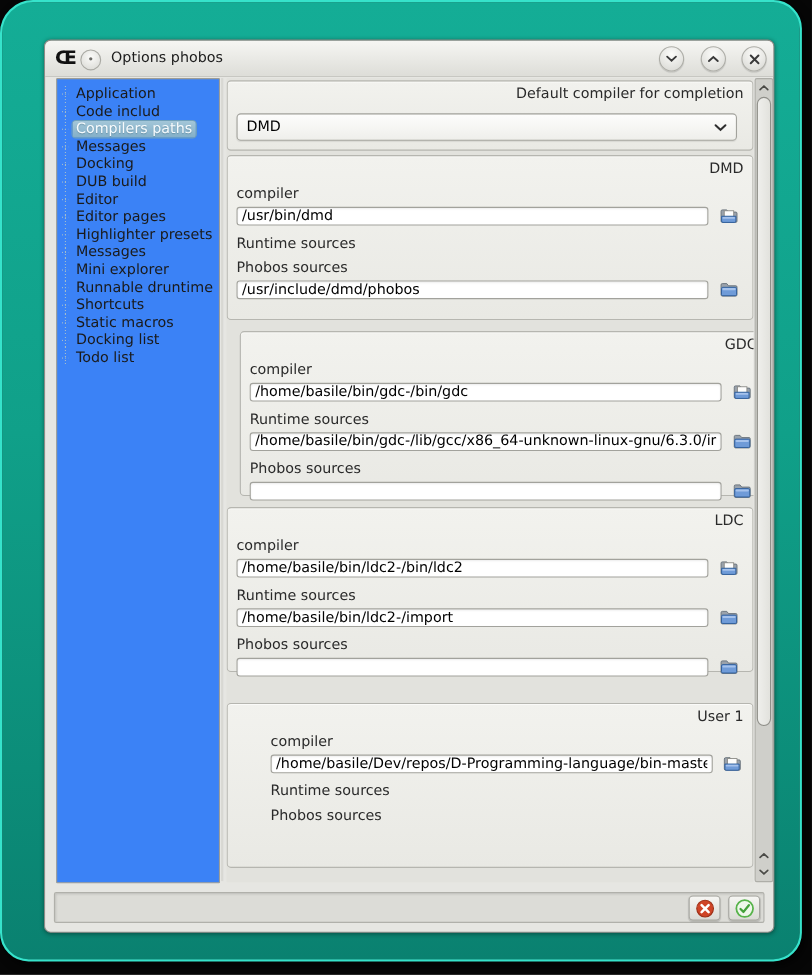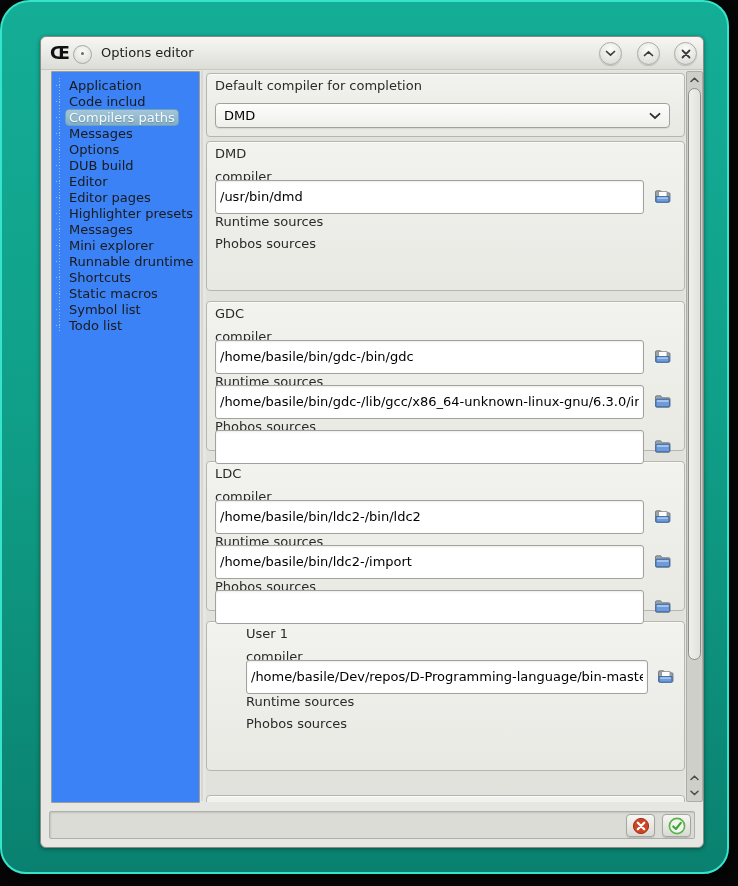--- a/index.html
+++ b/index.html
@@ -35,24 +35,24 @@
        background-image:repeating-linear-gradient(to right,#a3bccc 0 1px,transparent 1px 3px);}
   .tree-label{font-size:13px;color:#1a1a1a;line-height:15px;padding:0 3px;border:1px solid transparent;border-radius:4px;}
   .tree-label.selected{background:linear-gradient(#a3c6d8,#83afc8);border-color:#6f9fba;color:#f7fbfd;
        text-shadow:0 1px 1px rgba(40,80,100,.35);}
   
   .splitter{position:absolute;left:160px;top:34px;width:2px;height:730px;background:#d8d8d3;}
   
   .viewport{position:absolute;left:165px;top:34px;width:479px;height:731px;overflow:hidden;background:#e2e2dd;}
   .groupbox{box-sizing:border-box;width:479px;border:1px solid #b6b6b0;border-radius:4px;
             background:linear-gradient(#f2f2ee,#e9e9e4);padding:3px 8px 0 8px;box-shadow:inset 0 1px 0 #fbfbf9;}
-  .group-title{text-align:left;font-size:13px;color:#2a2a2a;height:17px;line-height:17px;}
+  .group-title{text-align:right;font-size:13px;color:#2a2a2a;height:17px;line-height:17px;}
   .field-label{font-size:13px;color:#2a2a2a;height:15px;line-height:15px;margin-top:7px;}
   .field-row{display:flex;align-items:center;margin-top:2px;height:21px;}
-  .path-input{box-sizing:border-box;width:429px;height:34px;border:1px solid #a2a29c;border-radius:3px;
+  .path-input{box-sizing:border-box;width:429px;height:17px;border:1px solid #a2a29c;border-radius:3px;
               background:#fff;font-family:"DejaVu Sans","Liberation Sans",sans-serif;font-size:13px;
               color:#000;padding:0 4px;box-shadow:inset 0 1px 2px rgba(0,0,0,.08);}
   .icon-btn{margin-left:7px;width:22px;height:21px;border:none;background:transparent;padding:1px;
             display:flex;align-items:center;justify-content:center;cursor:default;}
   .combo{box-sizing:border-box;margin-top:9px;width:455px;height:25px;border:1px solid #a2a29c;border-radius:4px;
          background:linear-gradient(#fdfdfc,#efefeb);display:flex;align-items:center;padding:0 8px;
          font-size:13px;color:#000;justify-content:space-between;box-shadow:0 1px 1px rgba(0,0,0,.08);}
   
   .vscroll{position:absolute;left:645px;top:34px;width:17px;height:731px;background:#cfcfca;
            border:1px solid #aeaea8;border-radius:2px;box-sizing:border-box;}
@@ -75,21 +75,21 @@
 <div class="stage">
   <div class="frame"></div>
 
   <div class="window">
 
     <div class="titlebar">
       <span class="app-icon">Œ</span>
       <span class="menu-circle">
           <i></i>
         </span>
-      <span class="win-title">Options editor</span>
+      <span class="win-title">Options phobos</span>
       <button class="win-btn shade">
         <svg width="11" height="7" viewBox="0 0 11 7">
             <path d="M1.5 1.5 L5.5 5.2 L9.5 1.5" fill="none" stroke="#3a3a3a" stroke-width="1.7" stroke-linecap="round"></path>
           </svg>
       </button>
       <button class="win-btn unshade">
         <svg width="11" height="7" viewBox="0 0 11 7">
             <path d="M1.5 5.5 L5.5 1.8 L9.5 5.5" fill="none" stroke="#3a3a3a" stroke-width="1.7" stroke-linecap="round"></path>
           </svg>
       </button>
@@ -113,21 +113,21 @@
           <div class="tree-row">
             <span class="tree-stub"></span>
             <span class="tree-label selected">Compilers paths</span>
           </div>
           <div class="tree-row">
             <span class="tree-stub"></span>
             <span class="tree-label">Messages</span>
           </div>
           <div class="tree-row">
             <span class="tree-stub"></span>
-            <span class="tree-label">Options</span>
+            <span class="tree-label">Docking</span>
           </div>
           <div class="tree-row">
             <span class="tree-stub"></span>
             <span class="tree-label">DUB build</span>
           </div>
           <div class="tree-row">
             <span class="tree-stub"></span>
             <span class="tree-label">Editor</span>
           </div>
           <div class="tree-row">
@@ -153,21 +153,21 @@
           <div class="tree-row">
             <span class="tree-stub"></span>
             <span class="tree-label">Shortcuts</span>
           </div>
           <div class="tree-row">
             <span class="tree-stub"></span>
             <span class="tree-label">Static macros</span>
           </div>
           <div class="tree-row">
             <span class="tree-stub"></span>
-            <span class="tree-label">Symbol list</span>
+            <span class="tree-label">Docking list</span>
           </div>
           <div class="tree-row">
             <span class="tree-stub"></span>
             <span class="tree-label">Todo list</span>
           </div>
         </div>
     </div>
     <div class="splitter"></div>
 
     <div class="viewport">
@@ -189,22 +189,32 @@
               <svg width="17" height="15" viewBox="0 0 17 15">
                 <path d="M1.5 3 q0-1.2 1.2-1.2 h4 l1.6 2 h6.6 q1.1 0 1.1 1.1 V12 q0 1.2-1.2 1.2 H2.7 q-1.2 0-1.2-1.2 Z" fill="#9aa2ab" stroke="#646e78" stroke-width="0.8"></path>
                 <rect x="4.4" y="2.6" width="8.6" height="8.2" fill="#fdfdfc" stroke="#8a8a85" stroke-width="0.8"></rect>
                 <path d="M2 7.6 H15 V12 q0 1.2-1.2 1.2 H3.2 q-1.2 0-1.2-1.2 Z" fill="#6f9bd8" stroke="#33619e" stroke-width="0.9"></path>
                 <rect x="2.8" y="8.2" width="11.4" height="1.7" rx="0.8" fill="#a5c2ec"></rect>
               </svg>
             </button>
           </div>
           <div class="field-label">Runtime sources</div>
           <div class="field-label">Phobos sources</div>
-        </div>
-        <div class="groupbox" style="margin-top: 10px; margin-left: 0px; height: 150px;">
+          <div class="field-row">
+            <input class="path-input" type="text" value="/usr/include/dmd/phobos" style="">
+            <button class="icon-btn">
+              <svg width="17" height="15" viewBox="0 0 17 15">
+                <path d="M1.5 3 q0-1.2 1.2-1.2 h4 l1.6 2 h6.6 q1.1 0 1.1 1.1 V12 q0 1.2-1.2 1.2 H2.7 q-1.2 0-1.2-1.2 Z" fill="#9aa2ab" stroke="#646e78" stroke-width="0.8"></path>
+                <rect x="1.9" y="5.2" width="13.7" height="7.6" rx="1.2" fill="#6f9bd8" stroke="#33619e" stroke-width="0.9"></rect>
+                <rect x="2.7" y="5.9" width="12.1" height="2" rx="1" fill="#a5c2ec"></rect>
+              </svg>
+            </button>
+          </div>
+        </div>
+        <div class="groupbox" style="margin-top: 10px; margin-left: 12px; height: 150px;">
           <div class="group-title">GDC</div>
           <div class="field-label">compiler</div>
           <div class="field-row">
             <input class="path-input" type="text" value="/home/basile/bin/gdc-/bin/gdc" style="">
             <button class="icon-btn">
               <svg width="17" height="15" viewBox="0 0 17 15">
                 <path d="M1.5 3 q0-1.2 1.2-1.2 h4 l1.6 2 h6.6 q1.1 0 1.1 1.1 V12 q0 1.2-1.2 1.2 H2.7 q-1.2 0-1.2-1.2 Z" fill="#9aa2ab" stroke="#646e78" stroke-width="0.8"></path>
                 <rect x="4.4" y="2.6" width="8.6" height="8.2" fill="#fdfdfc" stroke="#8a8a85" stroke-width="0.8"></rect>
                 <path d="M2 7.6 H15 V12 q0 1.2-1.2 1.2 H3.2 q-1.2 0-1.2-1.2 Z" fill="#6f9bd8" stroke="#33619e" stroke-width="0.9"></path>
                 <rect x="2.8" y="8.2" width="11.4" height="1.7" rx="0.8" fill="#a5c2ec"></rect>
@@ -264,21 +274,21 @@
             <input class="path-input" type="text" value="" style="">
             <button class="icon-btn">
               <svg width="17" height="15" viewBox="0 0 17 15">
                 <path d="M1.5 3 q0-1.2 1.2-1.2 h4 l1.6 2 h6.6 q1.1 0 1.1 1.1 V12 q0 1.2-1.2 1.2 H2.7 q-1.2 0-1.2-1.2 Z" fill="#9aa2ab" stroke="#646e78" stroke-width="0.8"></path>
                 <rect x="1.9" y="5.2" width="13.7" height="7.6" rx="1.2" fill="#6f9bd8" stroke="#33619e" stroke-width="0.9"></rect>
                 <rect x="2.7" y="5.9" width="12.1" height="2" rx="1" fill="#a5c2ec"></rect>
               </svg>
             </button>
           </div>
         </div>
-        <div class="groupbox" style="margin-top: 10px; margin-left: 0px; height: 150px; padding-left: 39px;">
+        <div class="groupbox" style="margin-top: 28px; margin-left: 0px; height: 150px; padding-left: 39px;">
           <div class="group-title">User 1</div>
           <div class="field-label">compiler</div>
           <div class="field-row">
             <input class="path-input" type="text" value="/home/basile/Dev/repos/D-Programming-language/bin-master/dmd" style="">
             <button class="icon-btn">
               <svg width="17" height="15" viewBox="0 0 17 15">
                 <path d="M1.5 3 q0-1.2 1.2-1.2 h4 l1.6 2 h6.6 q1.1 0 1.1 1.1 V12 q0 1.2-1.2 1.2 H2.7 q-1.2 0-1.2-1.2 Z" fill="#9aa2ab" stroke="#646e78" stroke-width="0.8"></path>
                 <rect x="4.4" y="2.6" width="8.6" height="8.2" fill="#fdfdfc" stroke="#8a8a85" stroke-width="0.8"></rect>
                 <path d="M2 7.6 H15 V12 q0 1.2-1.2 1.2 H3.2 q-1.2 0-1.2-1.2 Z" fill="#6f9bd8" stroke="#33619e" stroke-width="0.9"></path>
                 <rect x="2.8" y="8.2" width="11.4" height="1.7" rx="0.8" fill="#a5c2ec"></rect>

